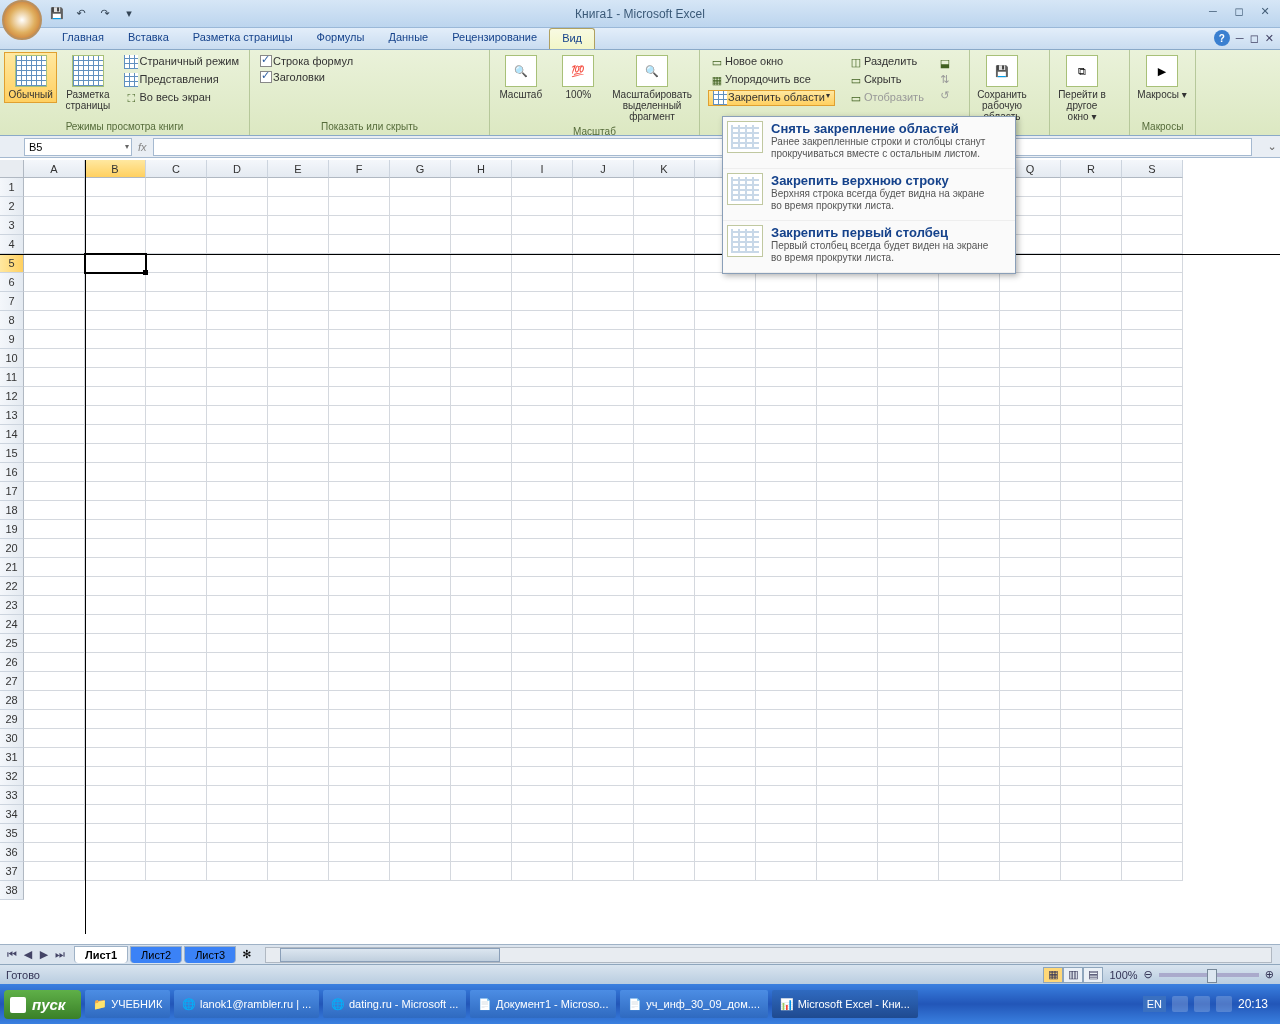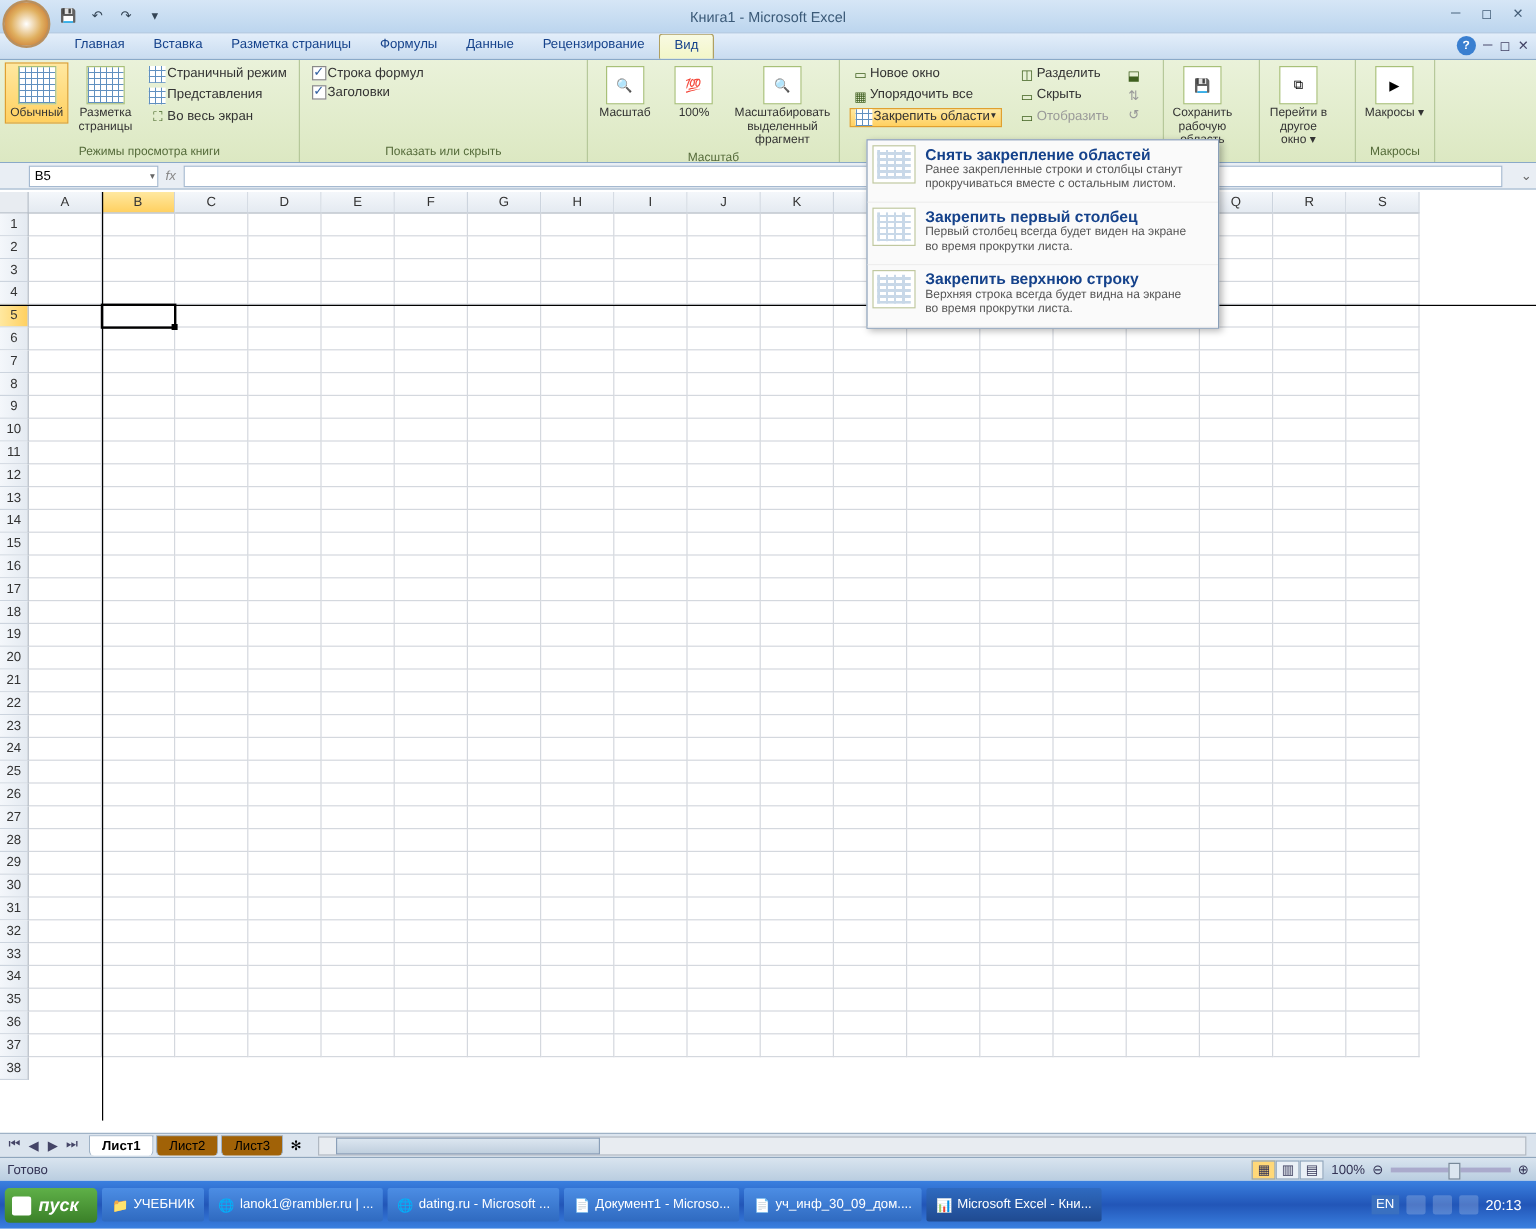--- a/index.html
+++ b/index.html
@@ -72,21 +72,21 @@
 .popup-text { flex:1;}
 .popup-title { font-weight:bold; color:#15428b; font-size:13px;}
 .popup-desc { color:#555; font-size:10px; line-height:1.2; max-width:220px;}
 
 
 .sheetbar { position:absolute; bottom:60px; left:0; right:0; height:20px; background:#dbe4ee; border-top:1px solid #9fb2c6; display:flex; align-items:center;}
 .sheetnav { display:flex; padding:0 4px;}
 .sheetnav span { width:16px; text-align:center; color:#446; cursor:pointer;}
 .sheettab { padding:2px 10px; background:#fff; border:1px solid #9fb2c6; border-bottom:none; margin-left:2px; font-size:11px; cursor:pointer; border-radius:0 0 4px 4px;}
 .sheettab.active { background:#fff; font-weight:bold;}
-.sheettab.inactive { background:#a16207;}
+.sheettab.inactive { background:#3b82f6;}
 .hscroll { flex:1; margin:0 8px; height:16px; background:#e8ecf1; border:1px solid #b0b8c2; position:relative;}
 .hscroll-thumb { position:absolute; left:14px; top:0; bottom:0; width:220px; background:linear-gradient(#dce6f0,#c0cfde); border:1px solid #8a9fb8;}
 
 
 .statusbar { position:absolute; bottom:40px; left:0; right:0; height:20px; background:linear-gradient(#d9e4ef,#b9cde0); border-top:1px solid #8fa6bd; display:flex; align-items:center; padding:0 6px; font-size:11px; color:#335;}
 .status-right { margin-left:auto; display:flex; align-items:center; gap:6px;}
 .viewbtns { display:flex;}
 .viewbtn { width:20px; height:16px; border:1px solid #8fa6bd; background:#eaf0f6; display:flex; align-items:center; justify-content:center;}
 .viewbtn.active { background:#ffd878;}
 .zoom-slider { width:100px; height:4px; background:#aac; position:relative;}
@@ -1133,29 +1133,29 @@
   <div class="popup-item">
     <div class="popup-icon"></div>
     <div class="popup-text">
       <div class="popup-title">Снять закрепление областей</div>
       <div class="popup-desc">Ранее закрепленные строки и столбцы станут прокручиваться вместе с остальным листом.</div>
     </div>
   </div>
   <div class="popup-item">
     <div class="popup-icon"></div>
     <div class="popup-text">
-      <div class="popup-title">Закрепить первый столбец</div>
-      <div class="popup-desc">Первый столбец всегда будет виден на экране во время прокрутки листа.</div>
+      <div class="popup-title">Закрепить верхнюю строку</div>
+      <div class="popup-desc">Верхняя строка всегда будет видна на экране во время прокрутки листа.</div>
     </div>
   </div>
   <div class="popup-item">
     <div class="popup-icon"></div>
     <div class="popup-text">
-      <div class="popup-title">Закрепить верхнюю строку</div>
-      <div class="popup-desc">Верхняя строка всегда будет видна на экране во время прокрутки листа.</div>
+      <div class="popup-title">Закрепить первый столбец</div>
+      <div class="popup-desc">Первый столбец всегда будет виден на экране во время прокрутки листа.</div>
     </div>
   </div>
 </div>
 
 <div class="sheetbar">
   <div class="sheetnav">
     <span>⏮</span>
     <span>◀</span>
     <span>▶</span>
     <span>⏭</span>

